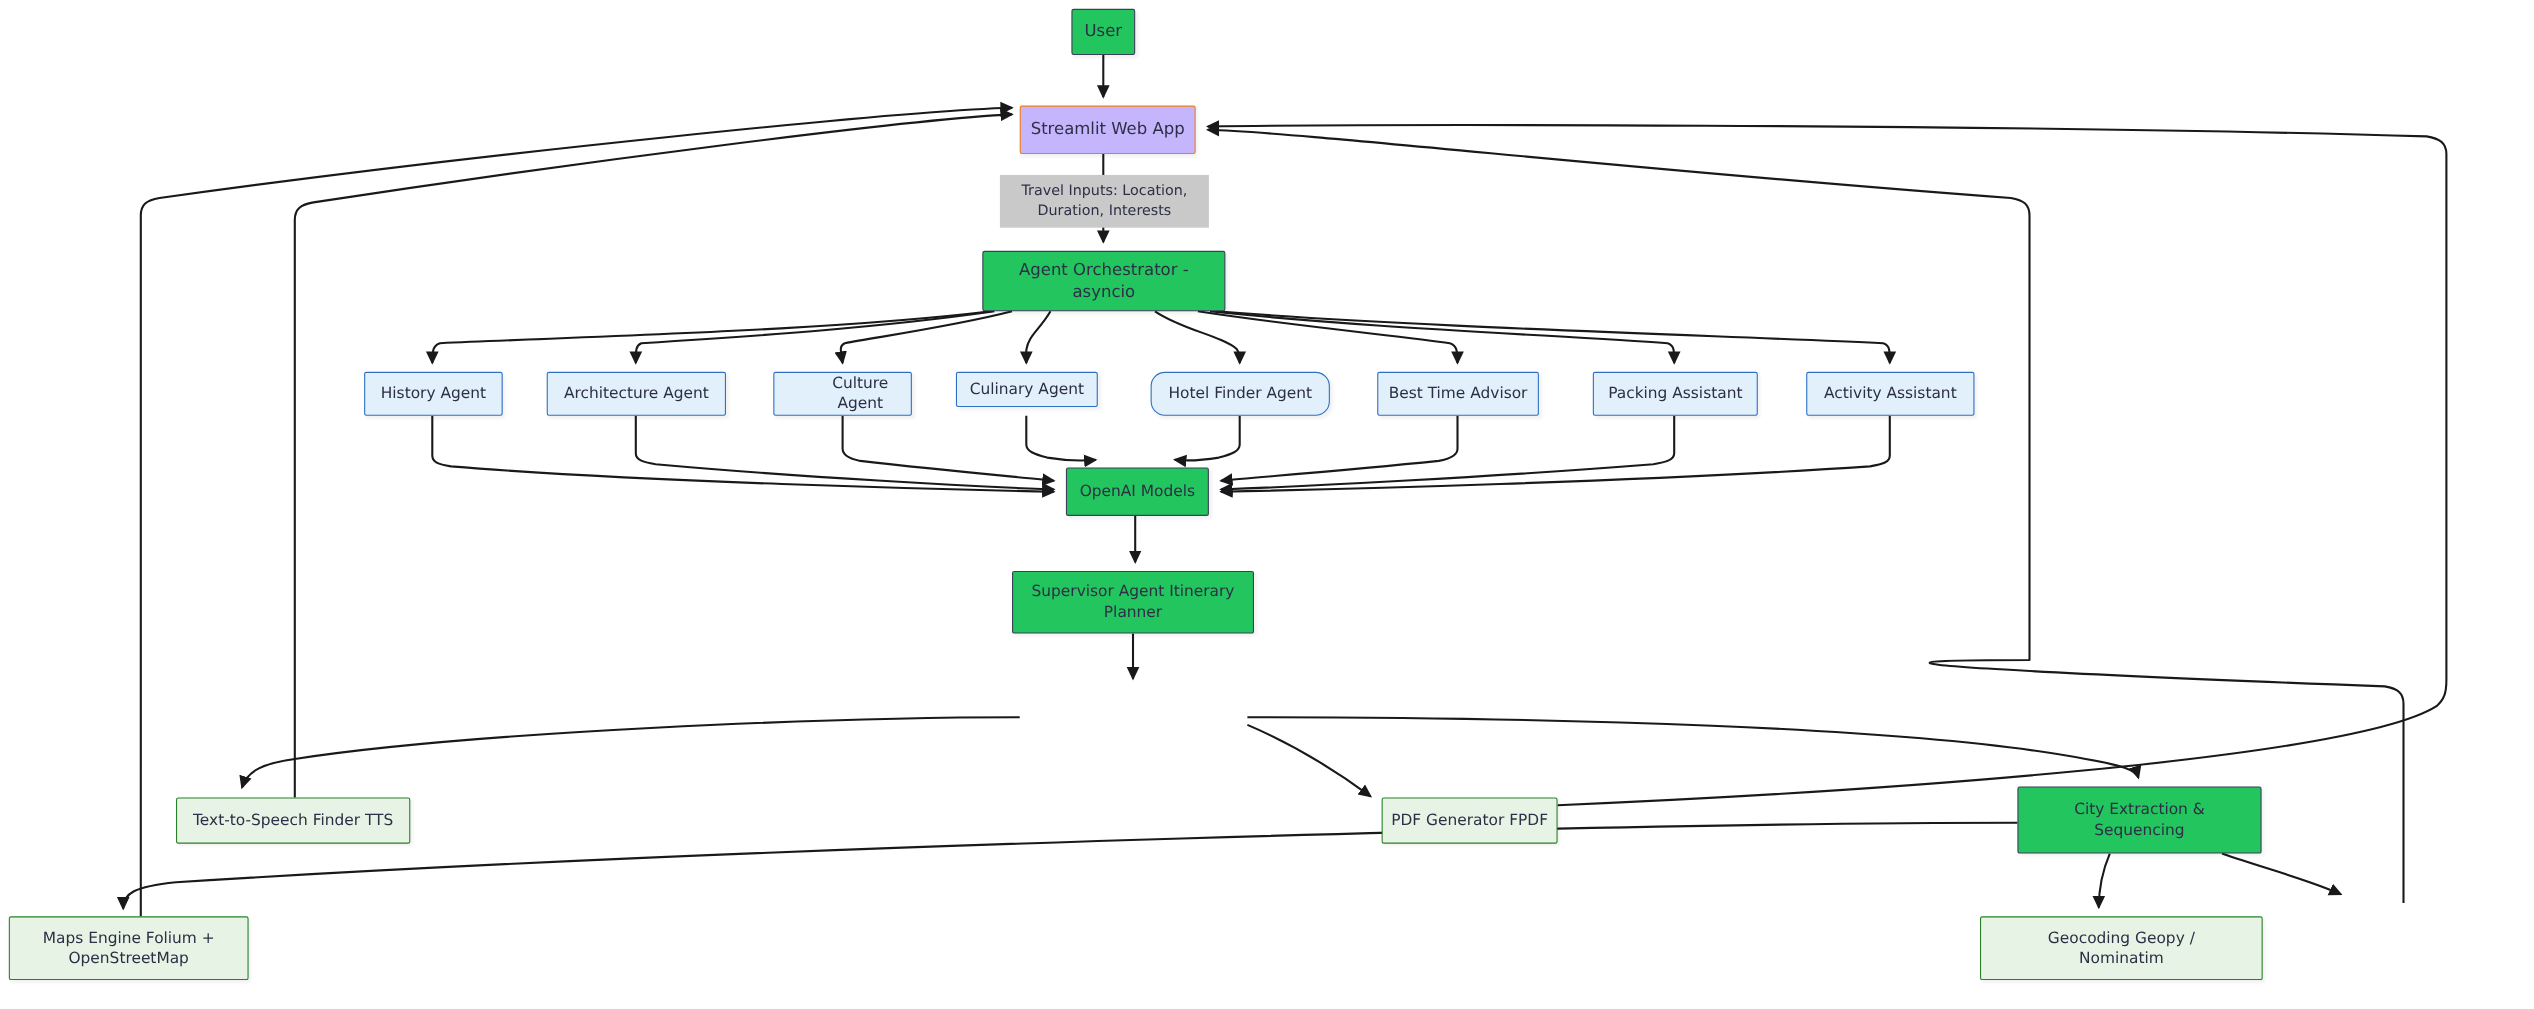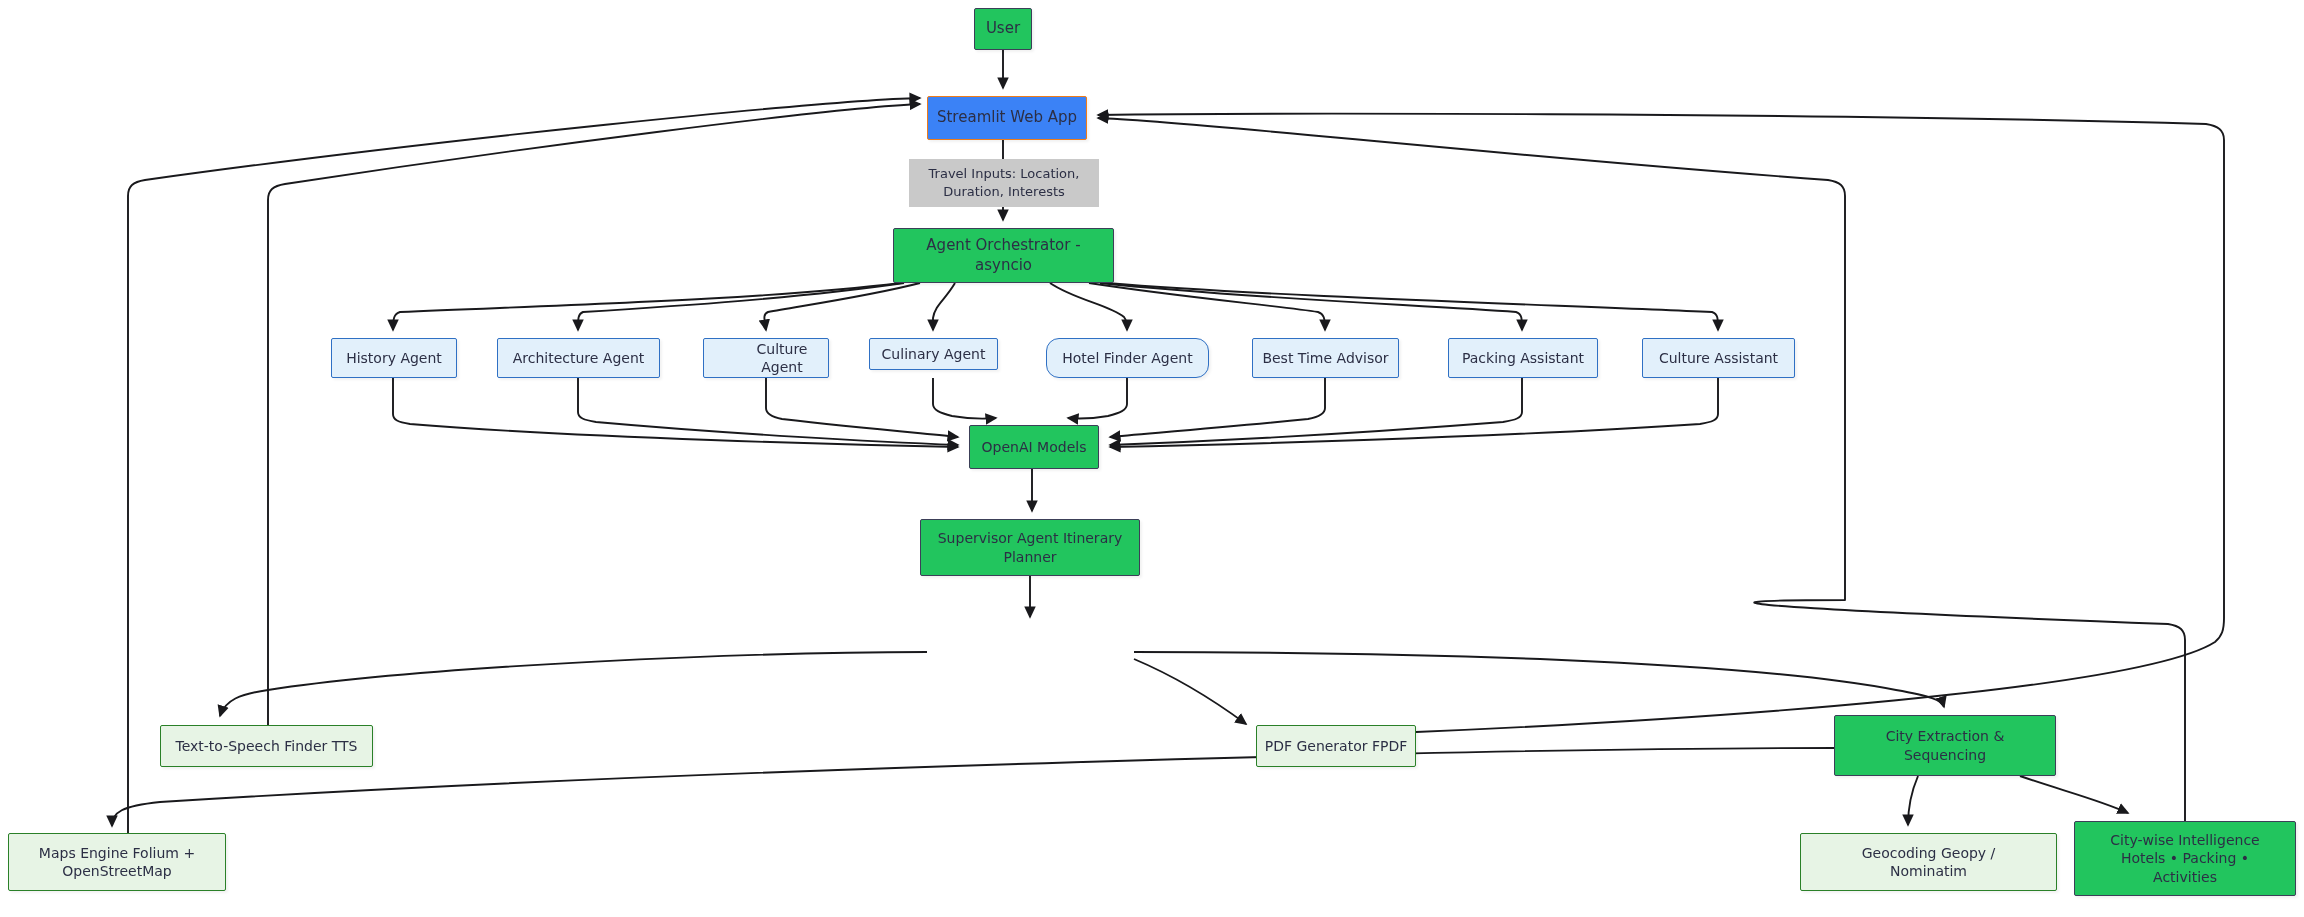--- a/index.html
+++ b/index.html
@@ -40,21 +40,21 @@
     box-shadow: 2px 2px 3px rgba(0,0,0,0.055);
     white-space: pre-line;
     z-index: 3;
   }
   .node-default {
     background: #22c55e;
     border-color: #3c3f58;
     color: #2c2f45;
   }
   .node-accent {
-    background: #3b82f6;
+    background: #c4b5fd;
     border-color: #ef7c19;
     color: #2c2f45;
   }
   .node-agent {
     background: #e2f0fb;
     border-color: #2f70c4;
     color: #2c2f45;
   }
   .node-output {
     background: #e7f4e5;
@@ -136,30 +136,27 @@
     <div class="node node-accent" style="left: 927px; top: 96px; width: 160px; height: 44px; font-size: 15px;">Streamlit Web App</div>
     <div class="node node-default" style="left: 893px; top: 228px; width: 221px; height: 55px; font-size: 15px;">Agent Orchestrator -
 asyncio</div>
     <div class="node node-agent" style="left: 331px; top: 338px; width: 126px; height: 40px; font-size: 14px;">History Agent</div>
     <div class="node node-agent" style="left: 497px; top: 338px; width: 163px; height: 40px; font-size: 14px;">Architecture Agent</div>
     <div class="node node-agent" style="left: 703px; top: 338px; width: 126px; height: 40px; font-size: 14px; padding-left: 32px;">Culture Agent</div>
     <div class="node node-agent" style="left: 869px; top: 338px; width: 129px; height: 32px; font-size: 14px; text-align: right;">Culinary Agent</div>
     <div class="node node-agent" style="left: 1046px; top: 338px; width: 163px; height: 40px; font-size: 14px; border-radius: 13px;">Hotel Finder Agent</div>
     <div class="node node-agent" style="left: 1252px; top: 338px; width: 147px; height: 40px; font-size: 14px;">Best Time Advisor</div>
     <div class="node node-agent" style="left: 1448px; top: 338px; width: 150px; height: 40px; font-size: 14px;">Packing Assistant</div>
-    <div class="node node-agent" style="left: 1642px; top: 338px; width: 153px; height: 40px; font-size: 14px;">Culture Assistant</div>
+    <div class="node node-agent" style="left: 1642px; top: 338px; width: 153px; height: 40px; font-size: 14px;">Activity Assistant</div>
     <div class="node node-default" style="left: 969px; top: 425px; width: 130px; height: 44px; font-size: 14px;">OpenAI Models</div>
     <div class="node node-default" style="left: 920px; top: 519px; width: 220px; height: 57px; font-size: 14px;">Supervisor Agent Itinerary
 Planner</div>
     <div class="node node-output" style="left: 160px; top: 725px; width: 213px; height: 42px; font-size: 14px;">Text-to-Speech Finder TTS</div>
     <div class="node node-output" style="left: 1256px; top: 725px; width: 160px; height: 42px; font-size: 14px;">PDF Generator FPDF</div>
     <div class="node node-default" style="left: 1834px; top: 715px; width: 222px; height: 61px; font-size: 14px;">City Extraction &amp;
 Sequencing</div>
     <div class="node node-output" style="left: 8px; top: 833px; width: 218px; height: 58px; font-size: 14px;">Maps Engine Folium +
 OpenStreetMap</div>
     <div class="node node-output" style="left: 1800px; top: 833px; width: 257px; height: 58px; font-size: 14px;">Geocoding Geopy /
 Nominatim</div>
-    <div class="node node-default" style="left: 2074px; top: 821px; width: 222px; height: 75px; font-size: 14px;">City-wise Intelligence
-Hotels • Packing •
-Activities</div>
     <div class="edge-label" style="left: 909px; top: 159px; width: 190px; height: 48px; font-size: 13px;">Travel Inputs: Location,
 Duration, Interests</div>
   </div>
 
 </body></html>

